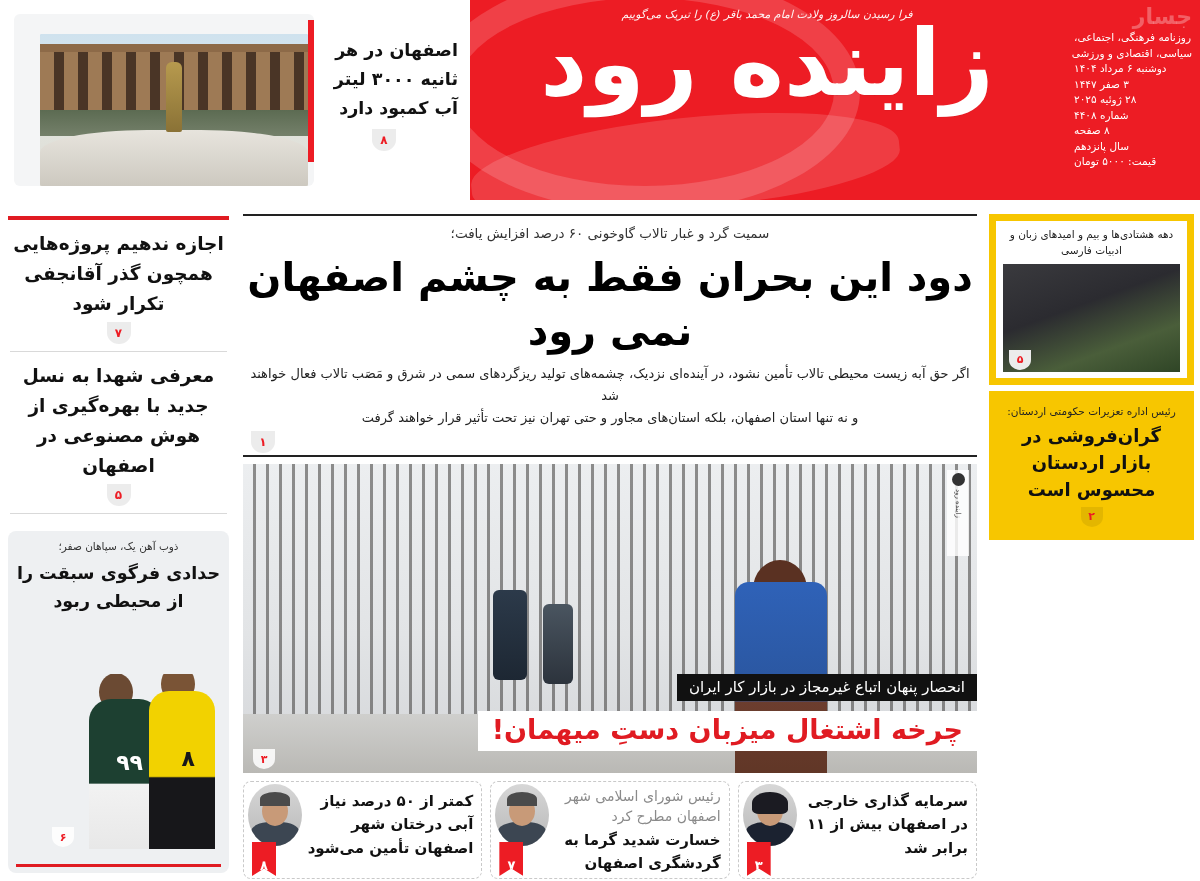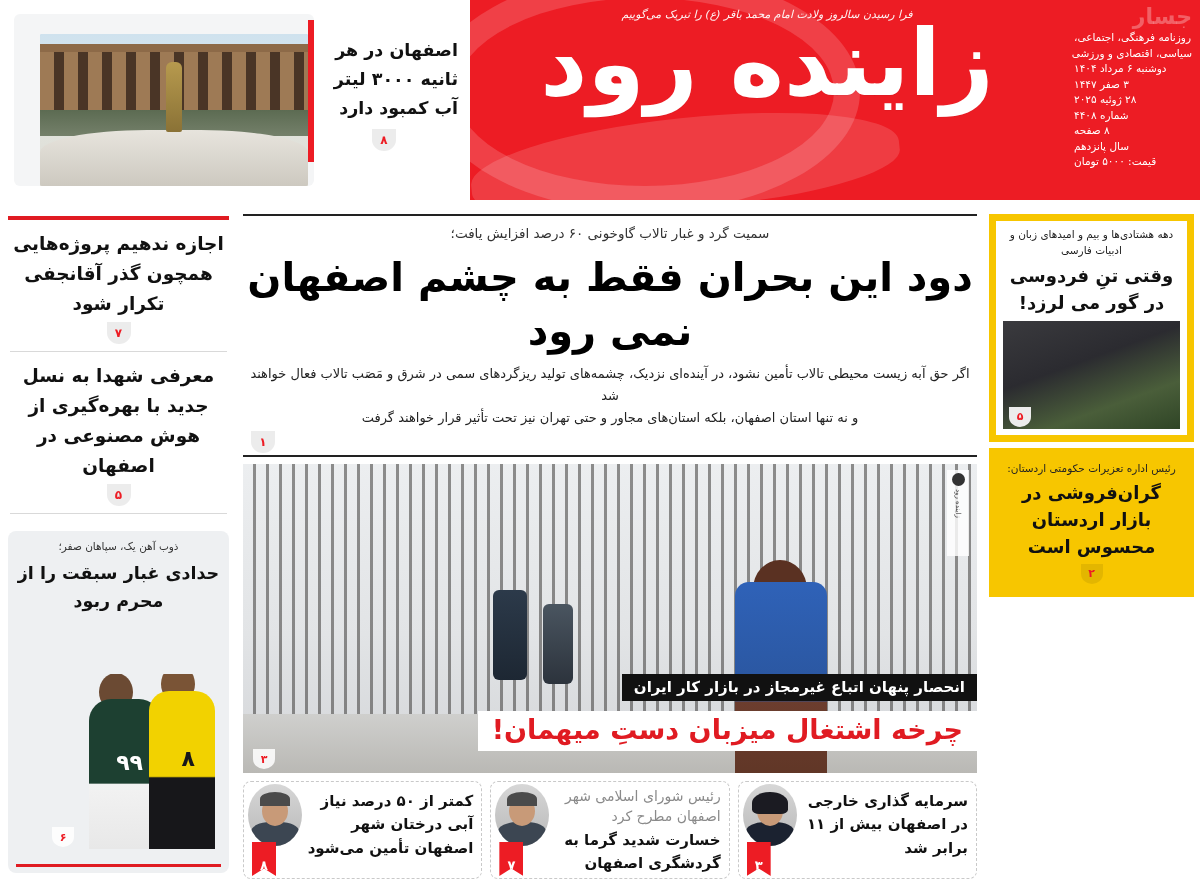--- a/index.html
+++ b/index.html
@@ -282,21 +282,21 @@
     width: 13px; height: 13px; border-radius: 50%;
     background: #333;
   }
   .hero-credit .cap {
     font-size: 7px; color: #444; writing-mode: vertical-rl;
     direction: rtl; white-space: nowrap;
   }
   .cap-black {
     position: absolute; right: 0; bottom: 72px;
     background: #111; color: #fff;
-    font-size: 15px; font-weight: bold;
+    font-size: 15px; font-weight: normal;
     direction: rtl; padding: 4px 12px 5px 12px;
   }
   .cap-red {
     position: absolute; right: 0; bottom: 22px;
     background: #fff; color: #E01B22;
     font-size: 27px; font-weight: bold;
     direction: rtl; padding: 3px 14px 6px 14px;
     letter-spacing: -0.5px;
   }
   .cap-badge {
@@ -527,21 +527,20 @@
       </div>
     </div>
   </div>
 
   <div class="main-grid">
 
     <div class="right-col">
 
       <div class="ybox">
         <div class="kicker">دهه هشتادی‌ها و بیم و امیدهای زبان و ادبیات فارسی</div>
-        <div class="head">وقتی تنِ فردوسی در گور می لرزد!</div>
         <div class="ph classroom">
           <span class="ph-badge">۵</span>
         </div>
       </div>
 
       <div class="ybox filled">
         <div class="kicker">رئیس اداره تعزیرات حکومتی اردستان:</div>
         <div class="head">گران‌فروشی در بازار اردستان محسوس است</div>
         <div class="badge-line">
           <span class="badge-dark">۲</span>
@@ -635,21 +634,21 @@
         <div class="lc-head">معرفی شهدا به نسل جدید با بهره‌گیری از هوش مصنوعی در اصفهان</div>
         <div class="lc-badge-row">
           <span class="badge">۵</span>
         </div>
       </div>
 
       <div class="lc-sep"></div>
 
       <div class="sport-card">
         <div class="sport-kicker">ذوب آهن یک، سپاهان صفر؛</div>
-        <div class="sport-head">حدادی غبار سبقت را از محرم ربود</div>
+        <div class="sport-head">حدادی فرگوی سبقت را از محیطی ربود</div>
 
         <div class="sport-photo">
 
           <span class="sp-head-a"></span>
           <span class="sp-head-b"></span>
           <span class="sp-green"></span>
           <span class="sp-yellow"></span>
           <span class="sp-num sp-num-a">۹۹</span>
           <span class="sp-num sp-num-b">۸</span>
         </div>

